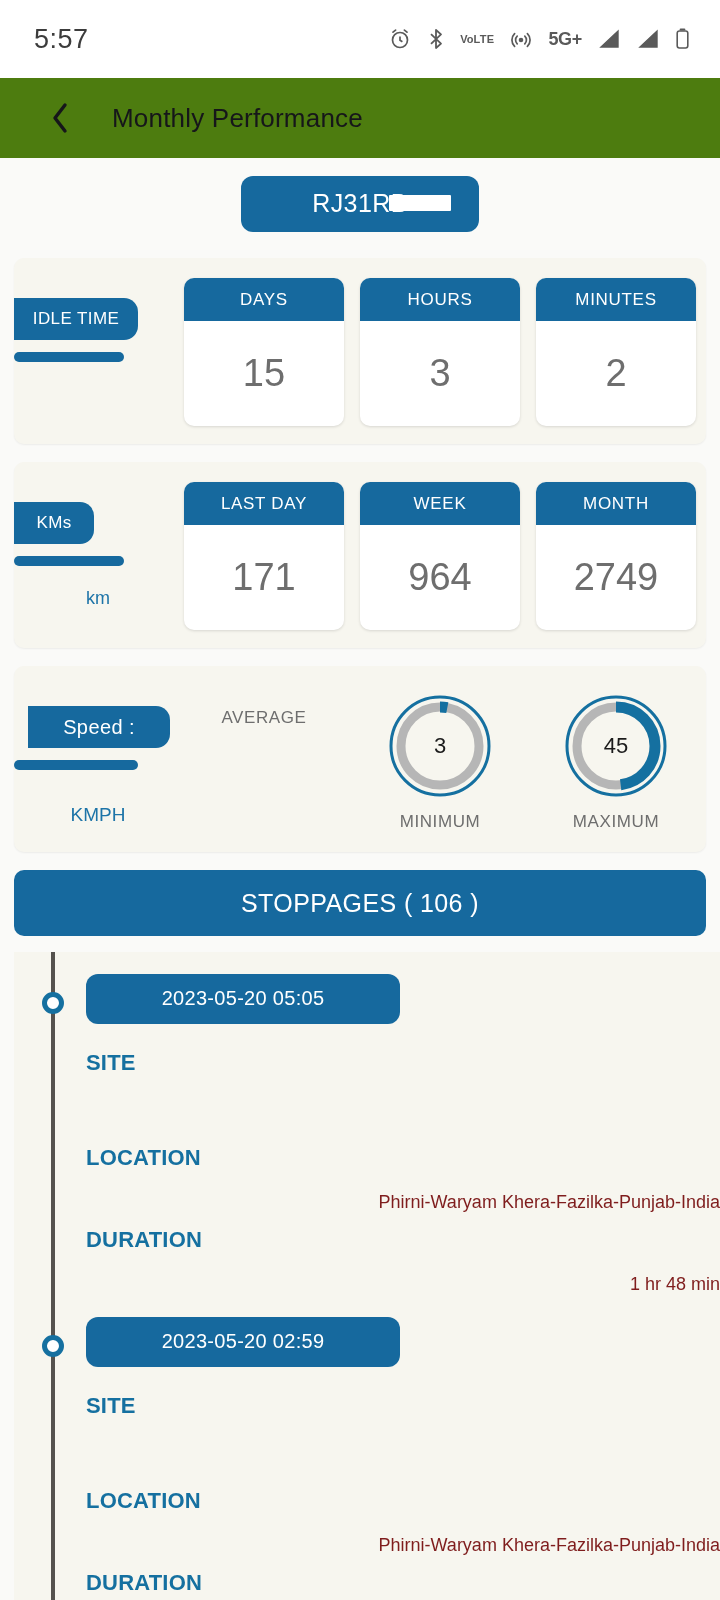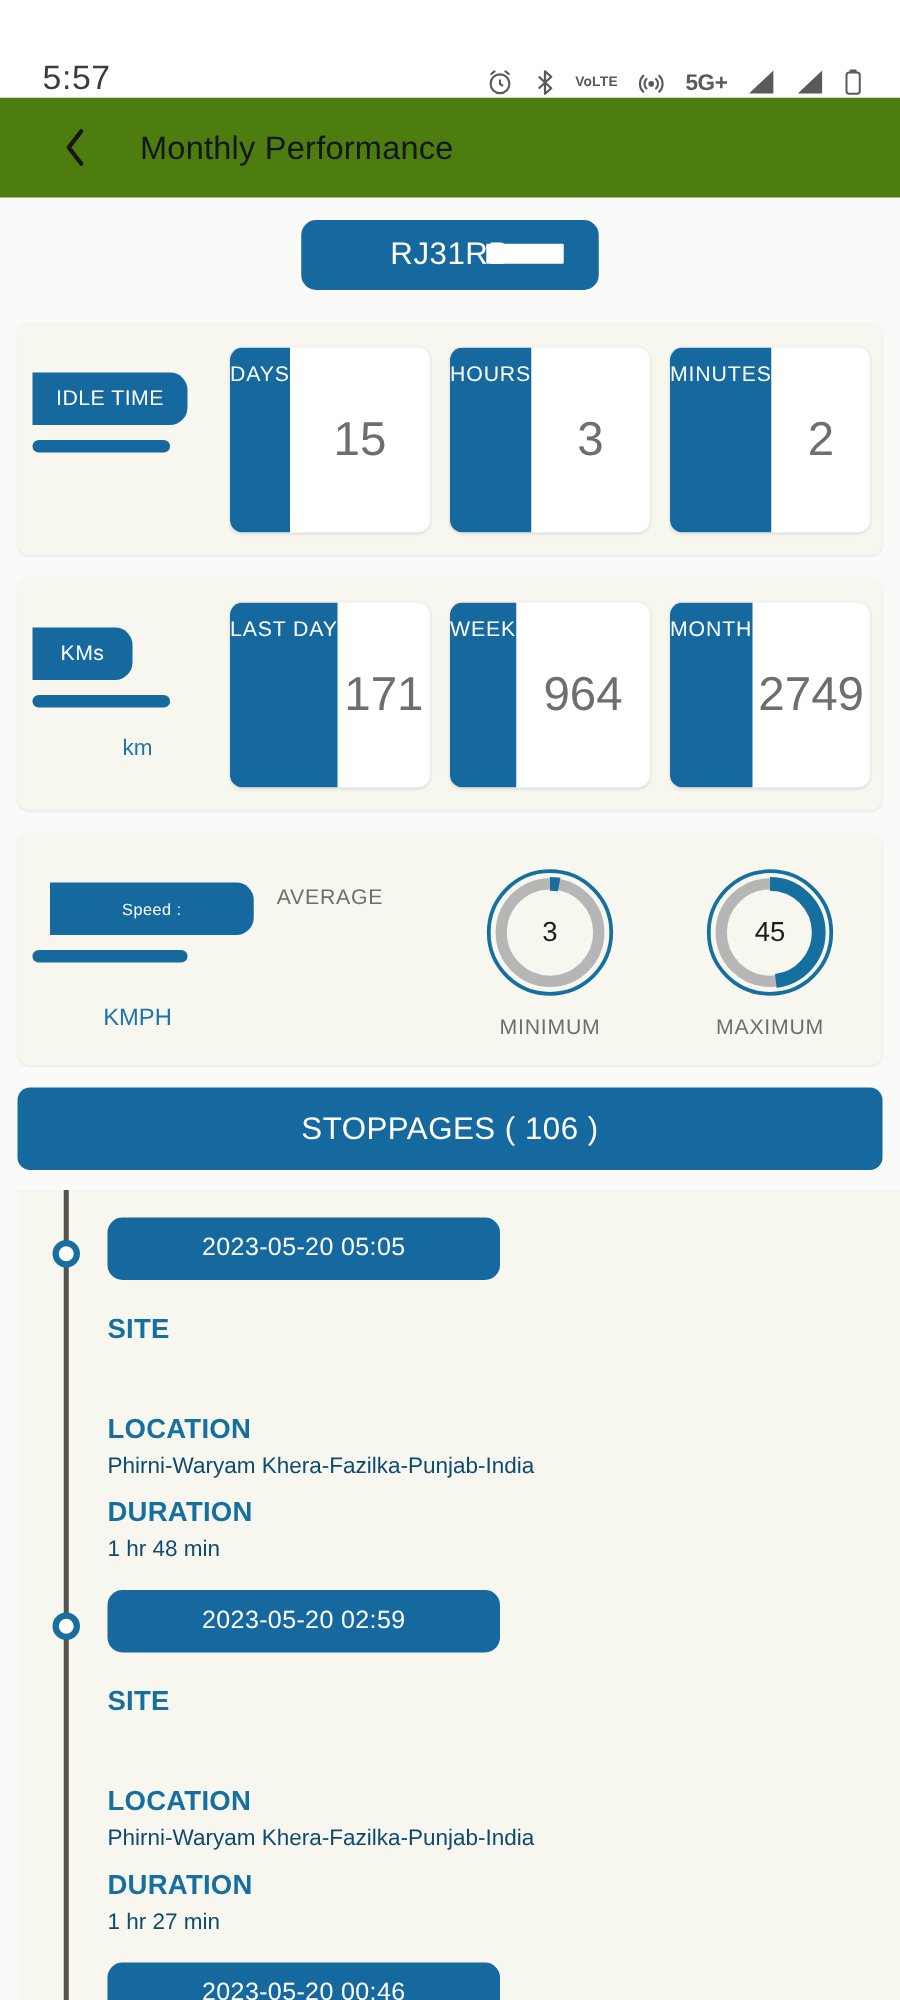--- a/index.html
+++ b/index.html
@@ -7,21 +7,21 @@
     width: 720px; height: 1600px;
     background: #ffffff;
     font-family: "Liberation Sans", sans-serif;
     overflow: hidden;
   }
 
   
   .status-bar {
     height: 78px; width: 100%;
     background: #ffffff;
-    display: flex; align-items: flex-end;
+    display: flex; align-items: center;
     padding: 0 30px 0 34px;
     position: relative;
   }
   .status-time { font-size: 27px; color: #3c3c3c; letter-spacing: .5px; }
   .status-icons {
     margin-left: auto; display: flex; align-items: center; gap: 15px;
     color: #5a5a5a;
   }
   .status-icons svg { display: block; }
   .icon-volte {
@@ -78,34 +78,34 @@
     background: #f7f6ef;
     border-radius: 10px;
     position: relative;
     box-shadow: 0 1px 2px rgba(0,0,0,.06);
   }
   .card.idle { margin-top: 26px; height: 186px; }
   .card.kms { height: 186px; }
   .card.speed { height: 186px; }
 
   .badge-col {
-    position: absolute; left: 16px; top: 0;
+    position: absolute; left: 4px; top: 0;
     width: 180px; height: 100%;
     padding-top: 40px;
   }
   .badge {
     background: #16699e; color: #ffffff;
     border-top-right-radius: 14px; border-bottom-right-radius: 14px;
     height: 42px; display: flex; align-items: center; justify-content: center;
     font-size: 17px; letter-spacing: .4px;
     margin-left: -4px;
   }
   .badge.idle-badge { width: 124px; }
   .badge.kms-badge  { width: 80px; }
-  .badge.speed-badge{ width: 163px; font-size: 13px; margin-left: 10px; }
+  .badge.speed-badge{ width: 142px; font-size: 20px; margin-left: 10px; }
   .badge-underline {
     height: 10px; background: #16699e;
     border-radius: 5px; margin-top: 12px; margin-left: -4px;
   }
   .badge-underline.idle-u  { width: 110px; }
   .badge-underline.kms-u   { width: 110px; }
   .badge-underline.speed-u { width: 124px; }
   .unit-label {
     color: #1d74a8; font-size: 18px; margin-top: 22px;
     text-align: center; width: 160px;
@@ -116,21 +116,21 @@
     position: absolute; left: 170px; right: 10px; top: 20px;
     display: flex; gap: 16px;
   }
   .metric {
     flex: 1;
     border-radius: 10px;
     overflow: hidden;
     background: #ffffff;
     box-shadow: 0 1px 3px rgba(0,0,0,.13);
     height: 148px;
-    display: flex; flex-direction: row;
+    display: flex; flex-direction: column;
   }
   .metric-head {
     background: #16699e; color: #ffffff;
     text-align: center; font-size: 17px;
     padding: 12px 0 11px; letter-spacing: .7px;
   }
   .metric-value {
     flex: 1; display: flex; align-items: center; justify-content: center;
     font-size: 38px; color: #6e6e6e; font-weight: 300;
   }
@@ -190,21 +190,21 @@
     padding: 13px 16px 14px;
     font-size: 20px; letter-spacing: .3px;
   }
   .tl-field-label {
     color: #1570a0; font-weight: bold;
     font-size: 22px; margin-top: 26px;
     letter-spacing: .2px;
   }
   .tl-field-label.tight { margin-top: 14px; }
   .tl-field-value {
-    color: #0c4a6e; font-size: 18px; margin-top: 6px;
+    color: #7f1d1d; font-size: 18px; margin-top: 21px; text-align: right;
   }
   .tl-field-value.empty { min-height: 22px; }
 </style>
 </head>
 <body>
 
 <div class="status-bar">
   <div class="status-time">5:57</div>
   <div class="status-icons">
     <span>

